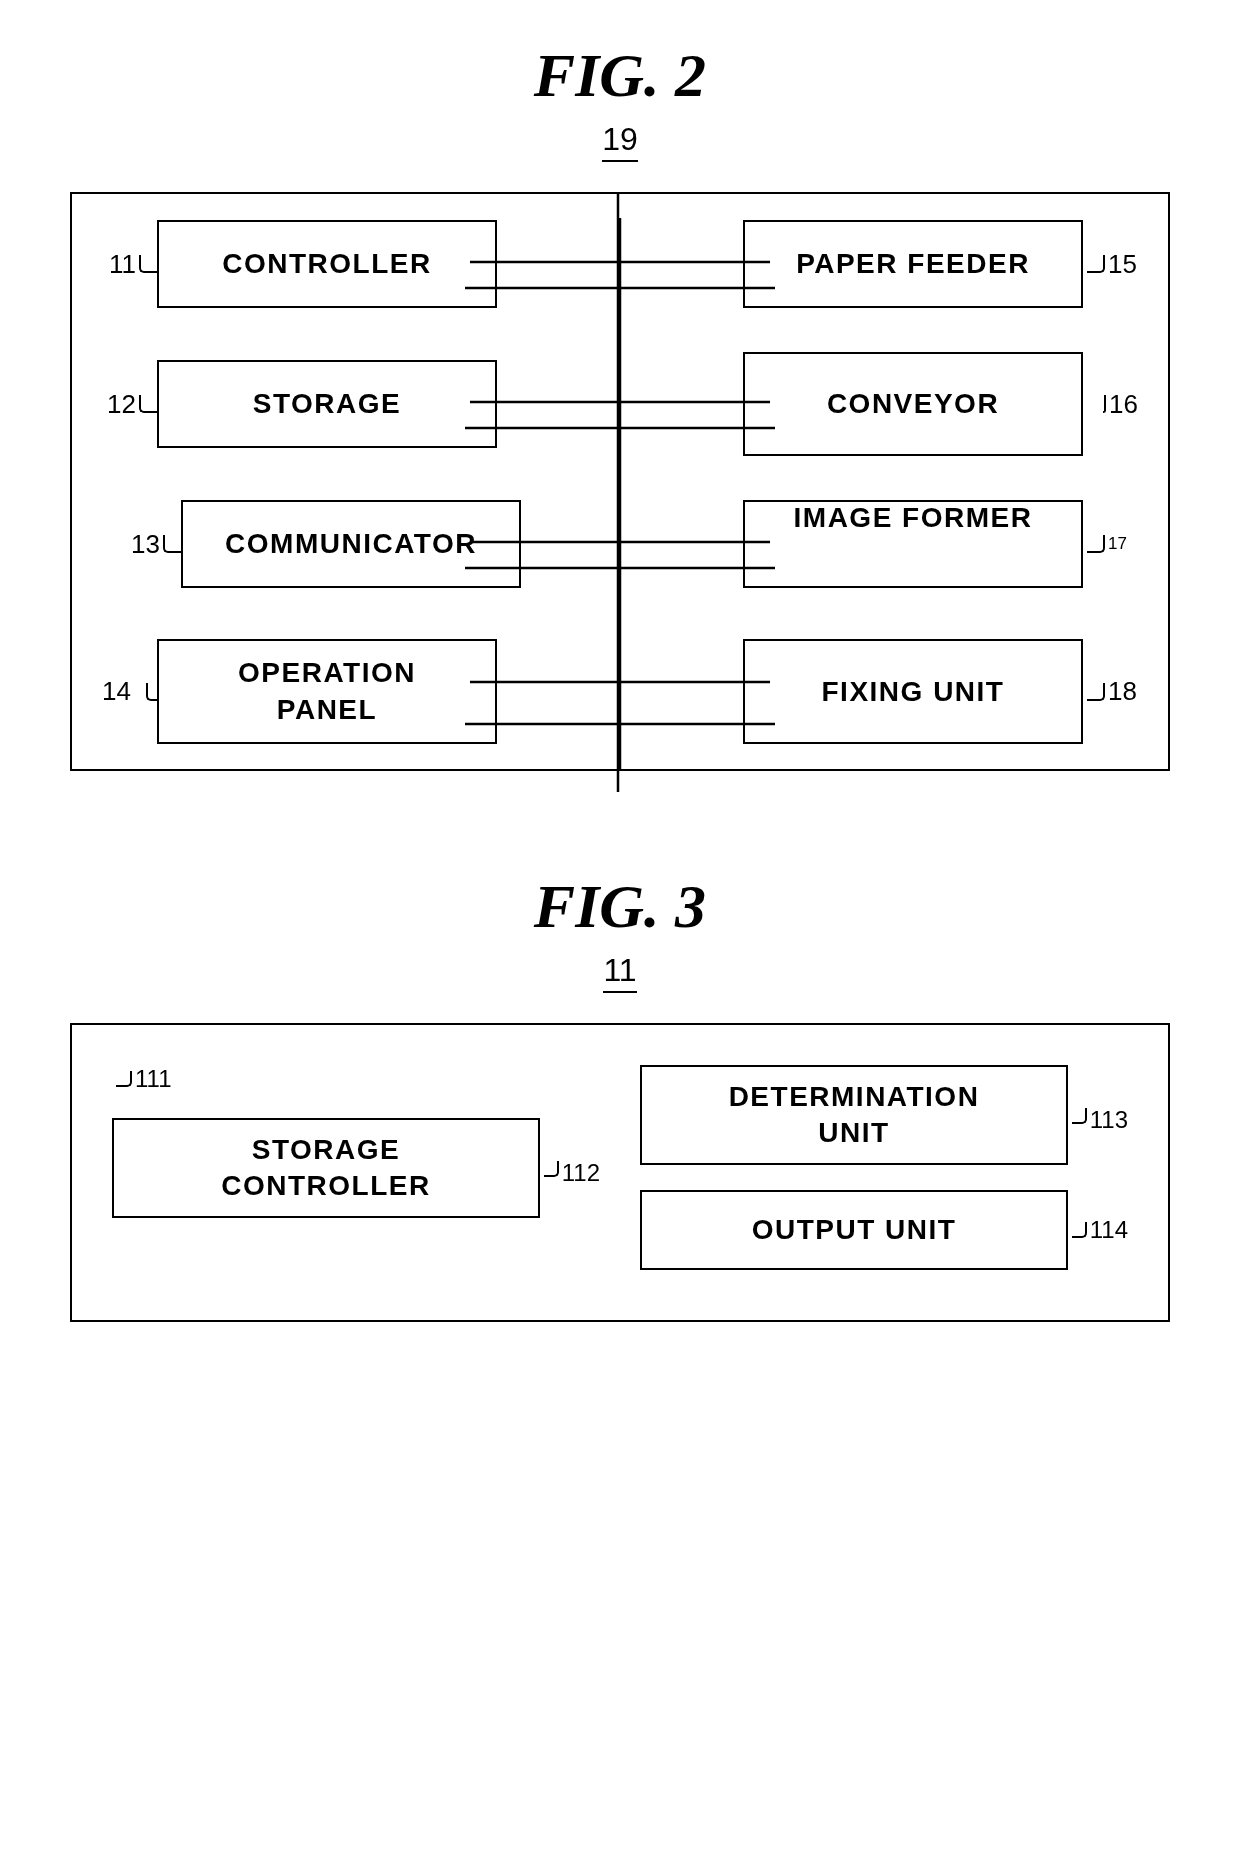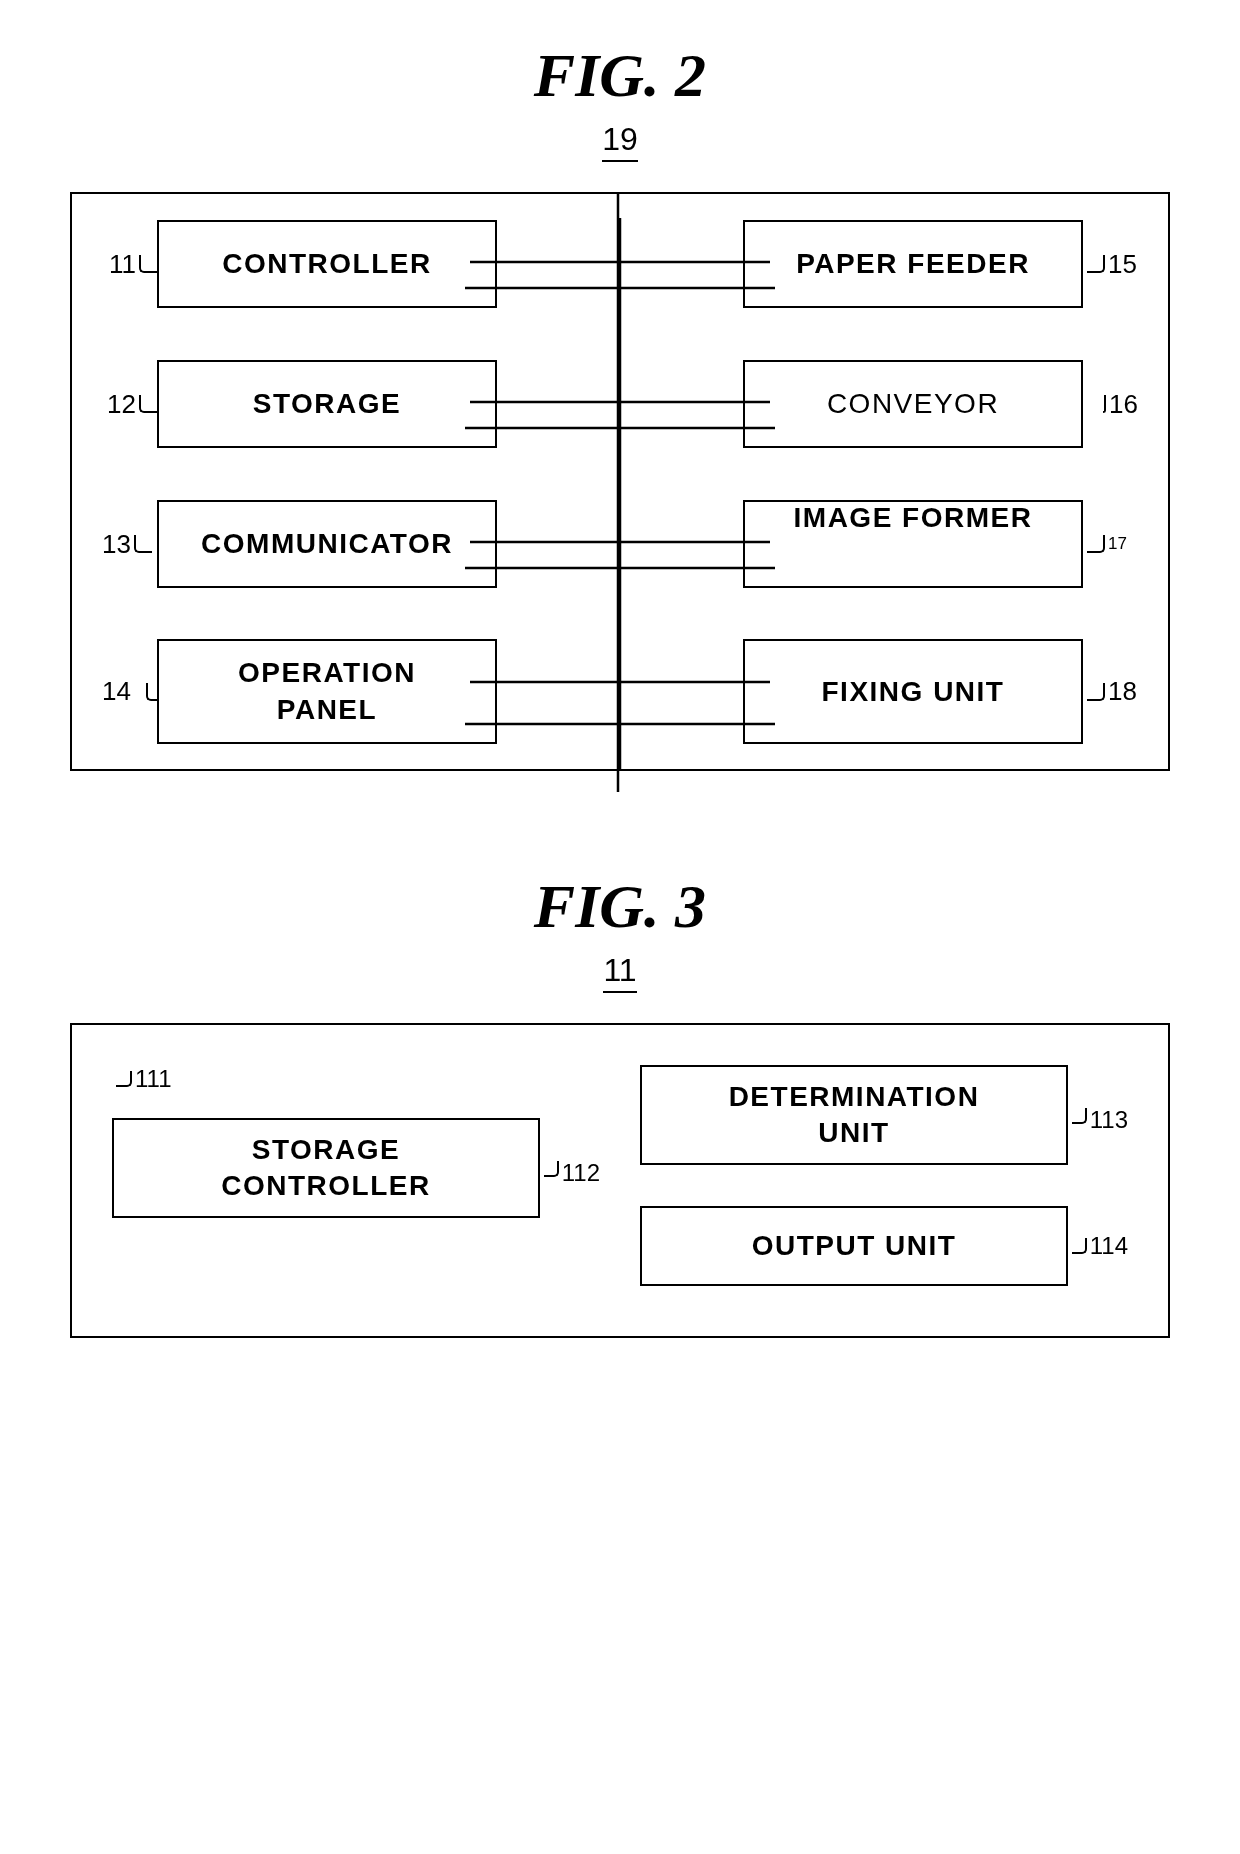--- a/index.html
+++ b/index.html
@@ -99,31 +99,31 @@
 
       <div style="display:flex; align-items:center; height:140px;">
         <div style="width:55px; display:flex; align-items:center; justify-content:flex-end; font-size:26px; flex-shrink:0;">
           <span>12</span>
           <span style="display:inline-block; width:18px; height:18px; border-left:2.5px solid #000; border-bottom:2.5px solid #000; border-radius:0 0 0 5px; margin-left:3px;"></span>
         </div>
         <div style="width:340px; height:88px; border:2.5px solid #000; display:flex; align-items:center; justify-content:center; font-size:28px; font-weight:bold; letter-spacing:1.5px; flex-shrink:0;">
           <span>STORAGE</span>
         </div>
         <div style="flex:1;"></div>
-        <div style="width:340px; height:88px; border:2.5px solid #000; display:flex; align-items:center; justify-content:center; font-size:28px; font-weight:normal; letter-spacing:1.5px; flex-shrink:0;">
+        <div style="width:340px; height:104px; border:2.5px solid #000; display:flex; align-items:center; justify-content:center; font-size:28px; font-weight:bold; letter-spacing:1.5px; flex-shrink:0;">
           <span>CONVEYOR</span>
         </div>
         <div style="width:55px; display:flex; align-items:center; justify-content:flex-start; font-size:26px; flex-shrink:0; padding-left:20px;text-align:right;">
           <span style="display:inline-block; width:18px; height:18px; border-right:2.5px solid #000; border-bottom:2.5px solid #000; border-radius:0 0 5px 0; margin-right:3px;"></span>
           <span>16</span>
         </div>
       </div>
 
       <div style="display:flex; align-items:center; height:140px;">
-        <div style="width:55px; display:flex; align-items:center; font-size:26px; flex-shrink:0;">
+        <div style="width:55px; display:flex; align-items:center; justify-content:flex-end; font-size:26px; flex-shrink:0;margin-left:24px;">
           <span>13</span>
           <span style="display:inline-block; width:18px; height:18px; border-left:2.5px solid #000; border-bottom:2.5px solid #000; border-radius:0 0 0 5px; margin-left:3px;"></span>
         </div>
         <div style="width:340px; height:88px; border:2.5px solid #000; display:flex; align-items:center; justify-content:center; font-size:28px; font-weight:bold; letter-spacing:1.5px; flex-shrink:0;">
           <span>COMMUNICATOR</span>
         </div>
         <div style="flex:1;"></div>
         <div style="width:340px; height:88px; border:2.5px solid #000; display:flex; align-items:flex-start; justify-content:center; font-size:28px; font-weight:bold; letter-spacing:1.5px; flex-shrink:0;">
           <span>IMAGE FORMER</span>
         </div>
@@ -194,21 +194,21 @@
               <span style="white-space:pre-line;">STORAGE
 CONTROLLER</span>
             </div>
             <div style="width:60px; display:flex; align-items:flex-start; justify-content:flex-start; font-size:24px; padding-left:4px; padding-top:10px;">
               <span style="display:inline-block; width:16px; height:16px; border-right:2.5px solid #000; border-bottom:2.5px solid #000; border-radius:0 0 5px 0; margin-right:3px; margin-top:2px;"></span>
               <span>112</span>
             </div>
           </div>
         </div>
 
-        <div style="flex:1; display:flex; flex-direction:column; gap:41px;">
+        <div style="flex:1; display:flex; flex-direction:column; gap:25px;">
 
           <div style="display:flex; align-items:center;">
             <div style="flex:1; min-height:100px; border:2.5px solid #000; display:flex; align-items:center; justify-content:center; font-size:28px; font-weight:bold; letter-spacing:1.5px; padding:10px 8px; text-align:center; line-height:1.3; white-space:pre-line;">
               <span style="white-space:pre-line;">DETERMINATION
 UNIT</span>
             </div>
             <div style="width:60px; display:flex; align-items:flex-start; justify-content:flex-start; font-size:24px; padding-left:4px; padding-top:10px;">
               <span style="display:inline-block; width:16px; height:16px; border-right:2.5px solid #000; border-bottom:2.5px solid #000; border-radius:0 0 5px 0; margin-right:3px; margin-top:2px;"></span>
               <span>113</span>
             </div>

